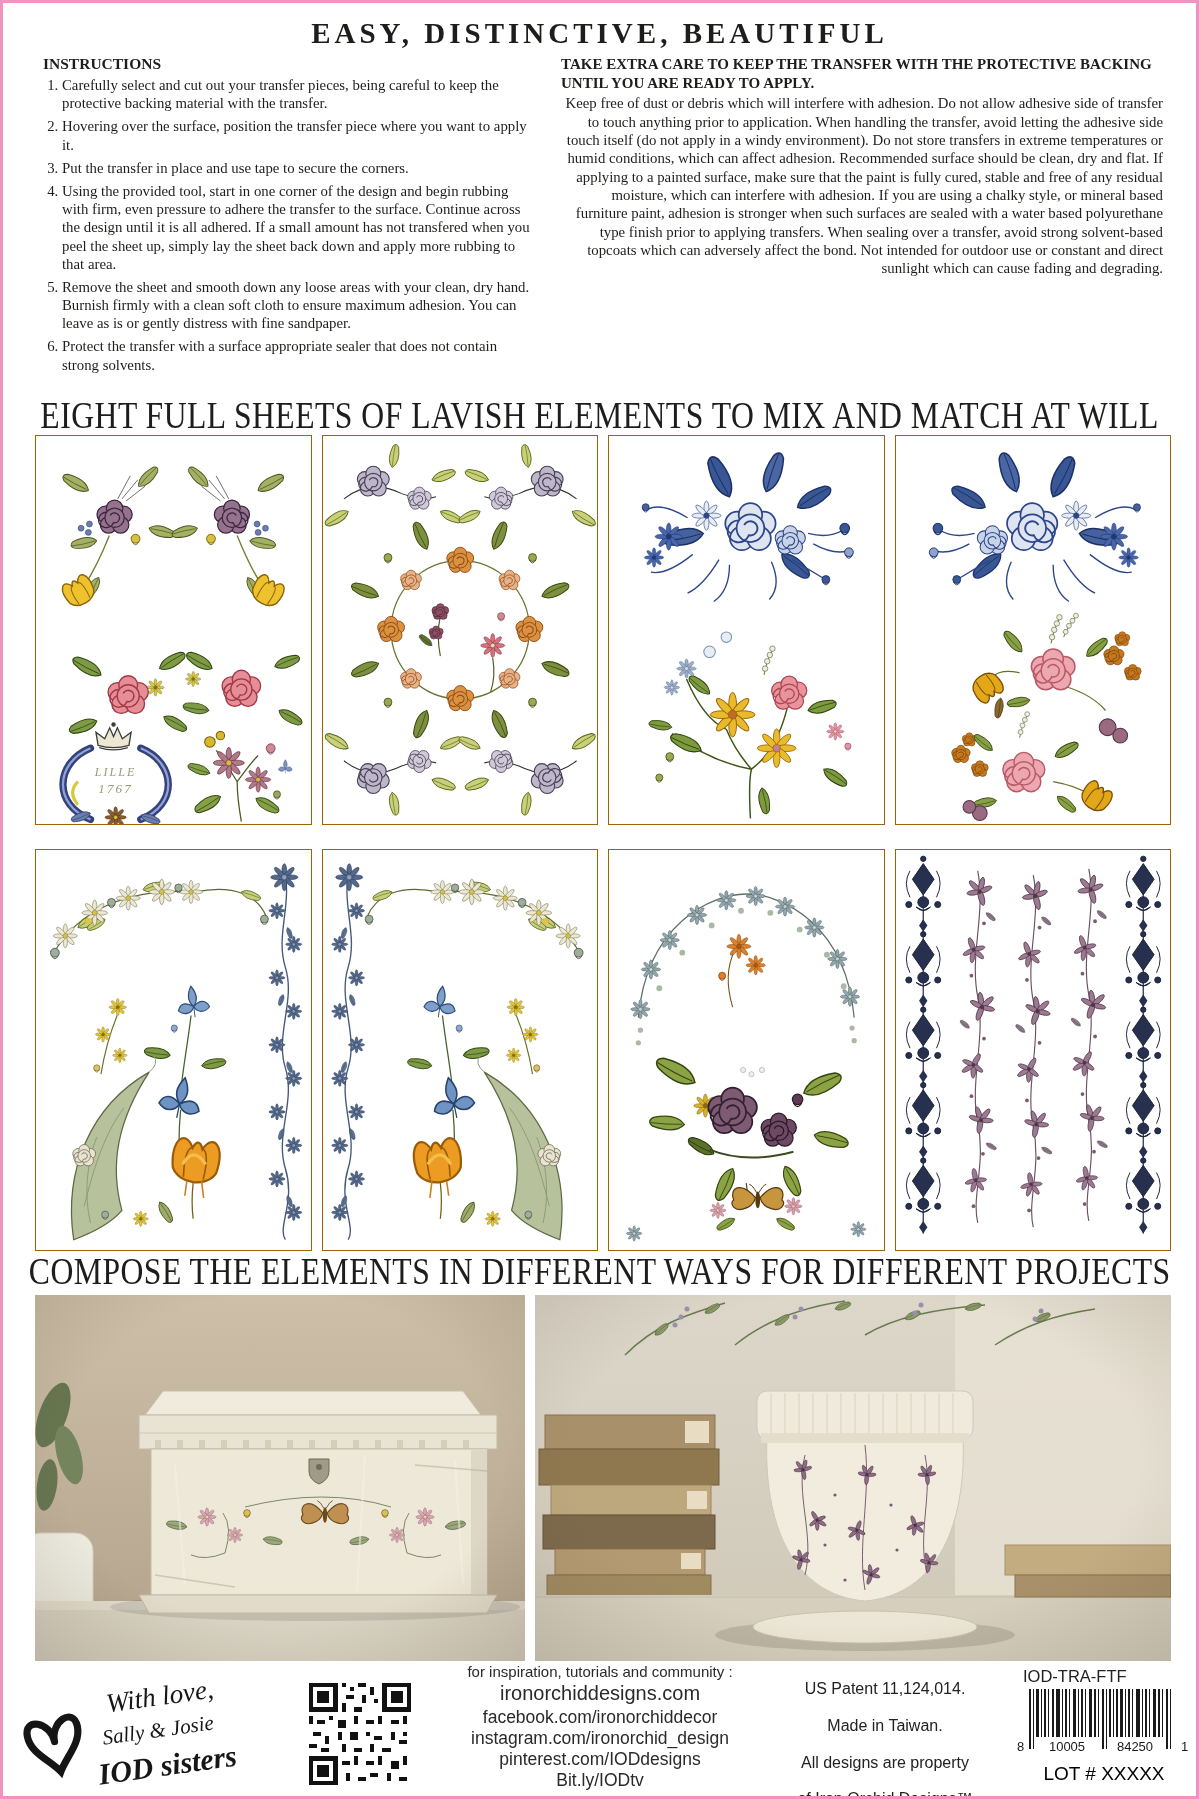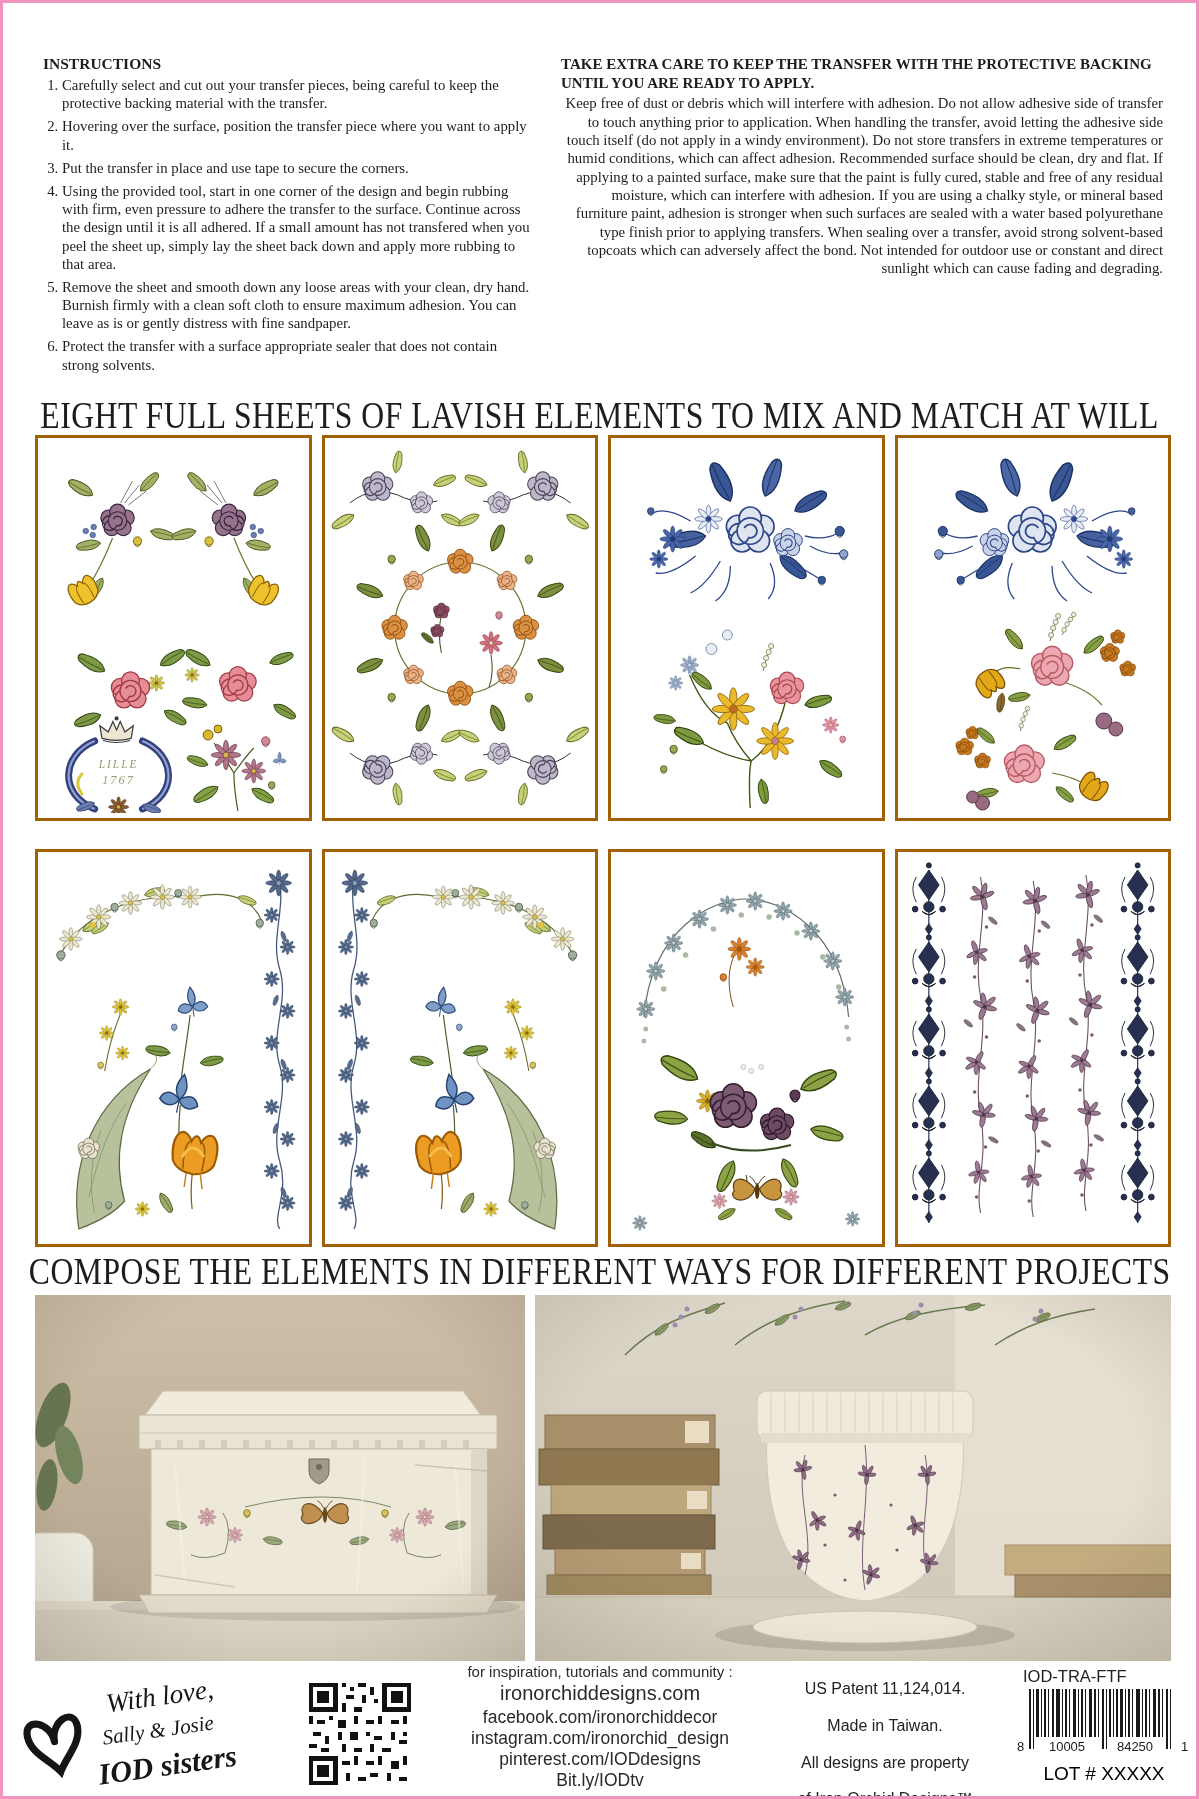--- a/index.html
+++ b/index.html
@@ -19,21 +19,21 @@
   .tips-body{font-size:14.8px;line-height:1.24;margin:0;text-align:right;}
   
   .bighead{left:0;width:100%;text-align:center;font-size:33px;font-weight:400;letter-spacing:.5px;white-space:nowrap;}
   .bighead span{display:inline-block;transform:scale(.96,1.16);}
   .h-sheets{top:394px;}
   .h-compose{top:1250px;}
   
   .sheet-row{left:32px;width:1136px;display:grid;grid-template-columns:repeat(4,1fr);gap:10px;}
   .row1{top:432px;height:386px;}
   .row2{top:846px;height:398px;}
-  .panel{border:3px solid #a16207;background:#fff;padding:5px;box-sizing:border-box;}
+  .panel{border:1px solid #a16207;background:#fff;box-sizing:border-box;}
   .panel svg{display:block;width:100%;height:100%;}
   .crest-text{font-family:"Liberation Serif",serif;font-style:italic;letter-spacing:2px;fill:#9a9a74;}
   
   .photos{top:1292px;left:32px;width:1136px;height:366px;display:flex;gap:10px;}
   .photo{height:366px;overflow:hidden;}
   .photo svg{display:block;width:100%;height:100%;}
   
   .sig{left:8px;top:1666px;width:262px;height:128px;}
   .sig text{font-family:"Liberation Serif",serif;font-style:italic;fill:#161616;}
   .qr{left:306px;top:1680px;width:102px;height:102px;}
@@ -273,20 +273,21 @@
     <path d="M144,316 L142,330 M158,316 L160,332" stroke="#c87f18" stroke-width="1.5"></path>
     <use href="#g-daisy" transform="translate(100,352) scale(.4)" style="--c1:#e2c63a;--c2:#77650f;--c3:#8a6a10"></use>
     <use href="#g-leaf" transform="translate(118,336) rotate(60) scale(.8)" style="--c1:#9cab6a;--c2:#46511d"></use>
     <use href="#g-bud" transform="translate(66,348) scale(.8)" style="--c1:#9fae9c;--c2:#4f5e4a"></use>
   </g>
 </defs>
 </svg>
 
 <div class="page">
 
+  <div class="abs title">EASY, DISTINCTIVE, BEAUTIFUL</div>
 
   <div class="abs cols">
     <div class="col-left">
       <h2 class="colhead">INSTRUCTIONS</h2>
       <ol class="ilist">
         <li>Carefully select and cut out your transfer pieces, being careful to keep the protective backing material with the transfer.</li>
         <li>Hovering over the surface, position the transfer piece where you want to apply it.</li>
         <li>Put the transfer in place and use tape to secure the corners.</li>
         <li>Using the provided tool, start in one corner of the design and begin rubbing with firm, even pressure to adhere the transfer to the surface. Continue across the design until it is all adhered. If a small amount has not transfered when you peel the sheet up, simply lay the sheet back down and apply more rubbing to that area.</li>
         <li>Remove the sheet and smooth down any loose areas with your clean, dry hand. Burnish firmly with a clean soft cloth to ensure maximum adhesion. You can leave as is or gently distress with fine sandpaper.</li>

